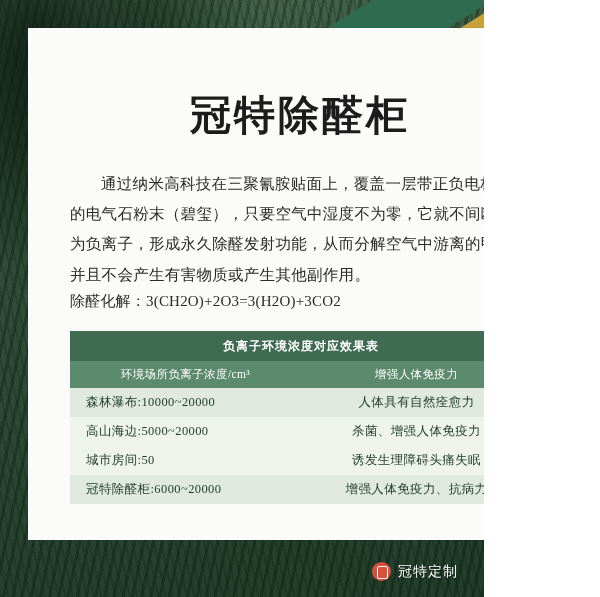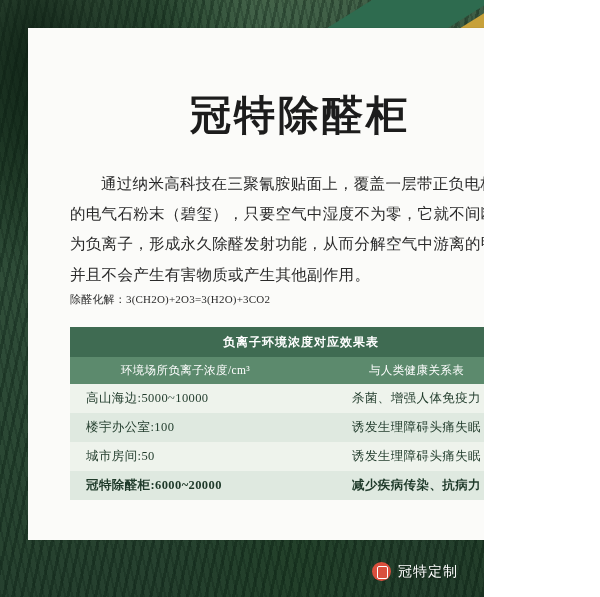--- a/index.html
+++ b/index.html
@@ -101,21 +101,21 @@
     font-family: "Liberation Serif", serif;
     font-size: 15.5px;
     line-height: 1.95;
     color: #2a2a2a;
     text-indent: 2em;
     margin: 10px 0 2px 0;
     letter-spacing: 0.3px;
   }
   .formula {
     font-family: "Liberation Serif", serif;
-    font-size: 11px;
+    font-size: 15px;
     color: #2a2a2a;
     margin: 2px 0 0 0;
     letter-spacing: 0.2px;
   }
   
   .table-wrap {
     margin-top: 20px;
     width: 462px;
     margin-left: auto;
     margin-right: auto;
@@ -151,21 +151,21 @@
     text-align: left;
     padding-left: 16px;
     width: 50%;
   }
   table.ion-table td.right {
     text-align: center;
     width: 50%;
   }
   tr.row-a td { background: #dfe9e0; }
   tr.row-b td { background: #eef3ec; }
-  tr.row-last td { background: #dfe9e0; font-weight: bold; }
+  tr.row-last td { background: #dfe9e0; font-weight: normal; }
   
   .brand {
     position: absolute;
     right: 26px;
     bottom: 16px;
     display: flex;
     align-items: center;
     gap: 7px;
   }
   .brand-logo {
@@ -212,39 +212,39 @@
       <h1 class="title">冠特除醛柜</h1>
       <p class="body-text">通过纳米高科技在三聚氰胺贴面上，覆盖一层带正负电极物质的电气石粉末（碧玺），只要空气中湿度不为零，它就不间断转化为负离子，形成永久除醛发射功能，从而分解空气中游离的甲醛，并且不会产生有害物质或产生其他副作用。</p>
       <p class="formula"><span>除醛化解：</span><span>3(CH2O)+2O3=3(H2O)+3CO2</span></p>
 
       <div class="table-wrap">
         <table class="ion-table">
           <caption>负离子环境浓度对应效果表</caption>
           <thead>
             <tr>
               <th>环境场所负离子浓度/cm³</th>
-              <th>与人类健康关系表</th>
+              <th>增强人体免疫力</th>
             </tr>
           </thead>
           <tbody>
+            <tr class="row-a">
+              <td class="left">森林瀑布:10000~20000</td>
+              <td class="right">人体具有自然痊愈力</td>
+            </tr>
             <tr class="row-b">
-              <td class="left">高山海边:5000~10000</td>
+              <td class="left">高山海边:5000~20000</td>
               <td class="right">杀菌、增强人体免疫力</td>
-            </tr>
-            <tr class="row-a">
-              <td class="left">楼宇办公室:100</td>
-              <td class="right">诱发生理障碍头痛失眠</td>
             </tr>
             <tr class="row-b">
               <td class="left">城市房间:50</td>
               <td class="right">诱发生理障碍头痛失眠</td>
             </tr>
             <tr class="row-last">
               <td class="left">冠特除醛柜:6000~20000</td>
-              <td class="right">减少疾病传染、抗病力</td>
+              <td class="right">增强人体免疫力、抗病力</td>
             </tr>
           </tbody>
         </table>
       </div>
     </div>
   </div>
 
   <div class="brand">
     <span class="brand-logo"></span>
     <span class="brand-text">冠特定制</span>

